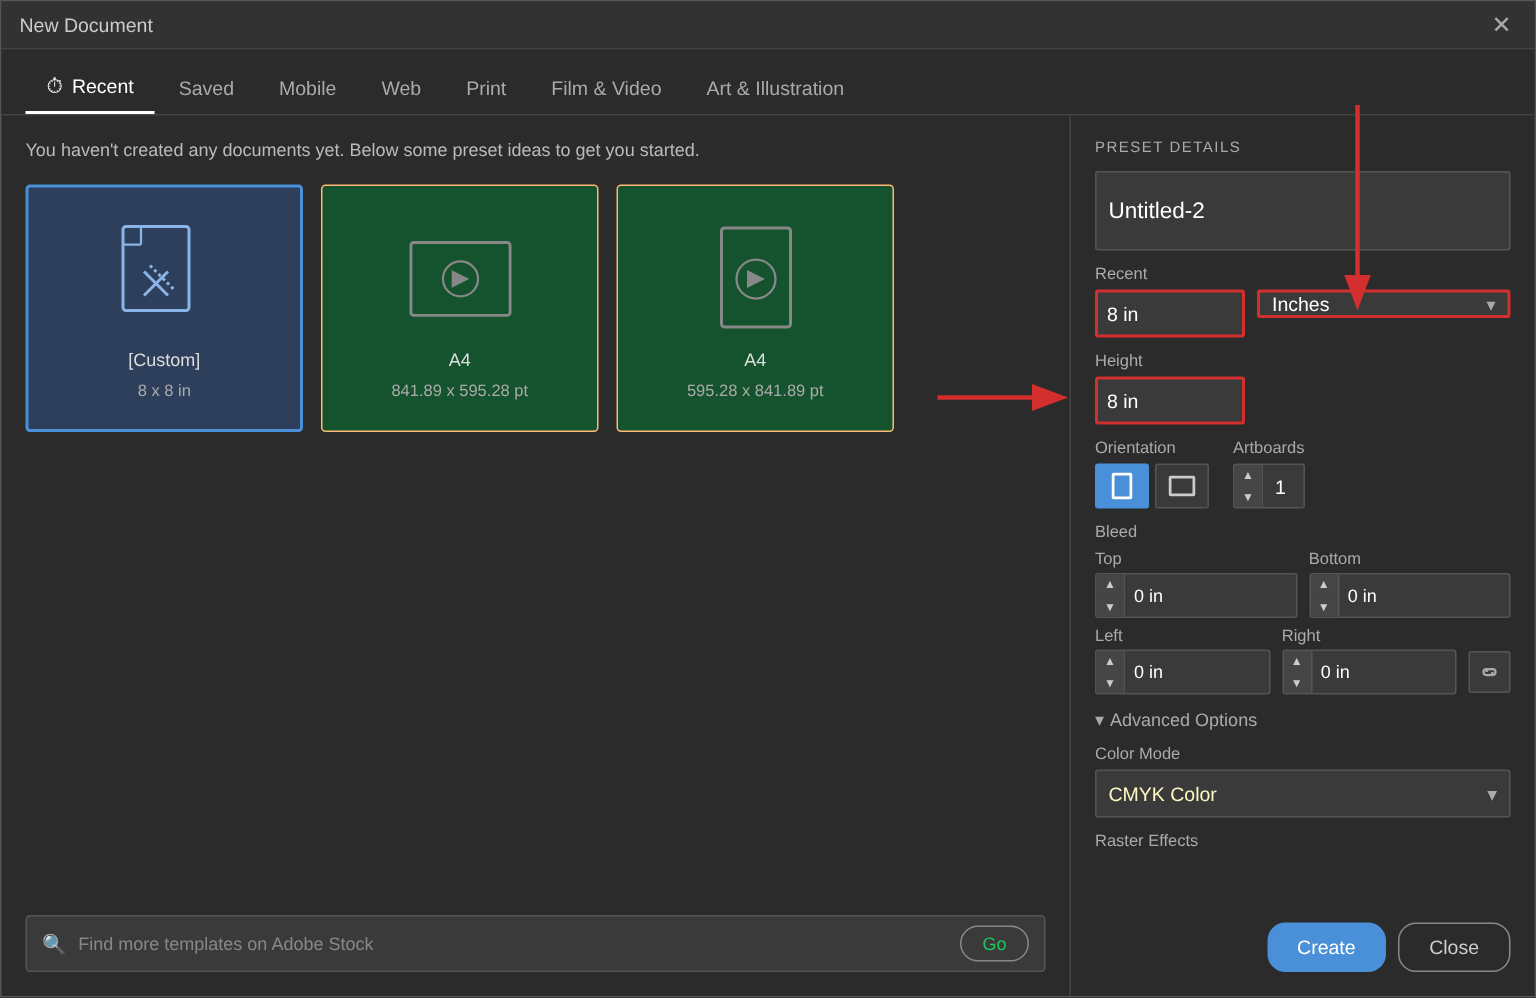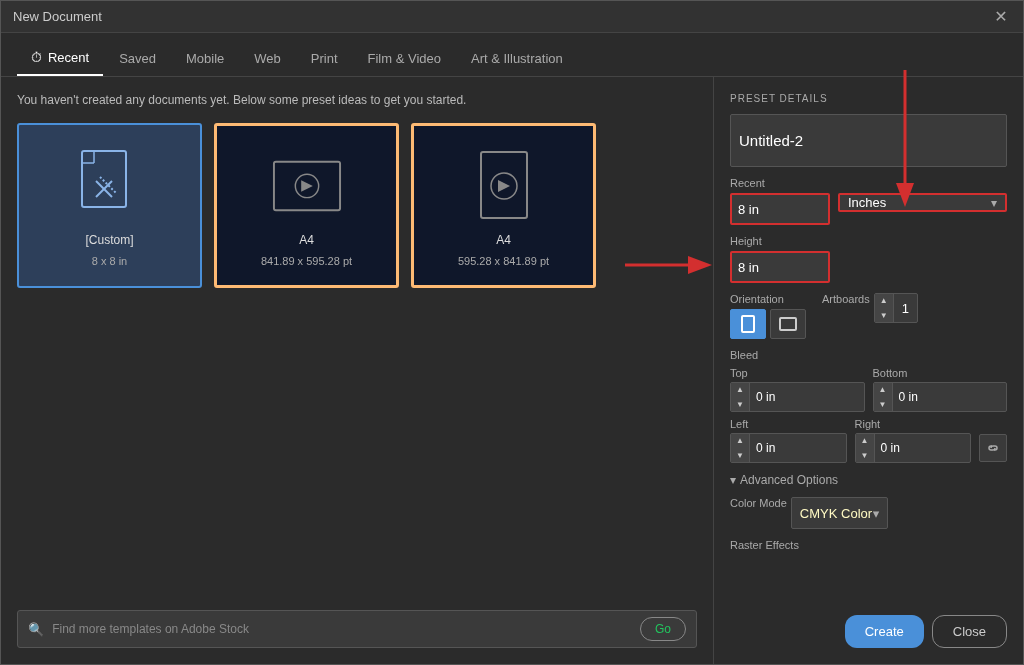--- a/index.html
+++ b/index.html
@@ -92,22 +92,22 @@
 
     .presets-grid {
       display: flex;
       gap: 12px;
       flex-wrap: wrap;
     }
 
     .preset-card {
       width: 185px;
       height: 165px;
-      background: #0f172a;
-      border: 3px solid #fdba74;
+      background: #14532d;
+      border: 1px solid #fdba74;
       border-radius: 3px;
       display: flex;
       flex-direction: column;
       align-items: center;
       justify-content: center;
       cursor: pointer;
       gap: 8px;
     }
 
     .preset-card.selected {
@@ -295,21 +295,21 @@
     .orient-btn.active {
       background: #4a90d9;
       border-color: #4a90d9;
     }
 
     .orient-btn svg { fill: #ccc; }
     .orient-btn.active svg { fill: #fff; }
 
     .artboard-group {
       display: flex;
-      flex-direction: row;
+      flex-direction: column;
       gap: 4px;
     }
 
     .artboard-input-row {
       display: flex;
       align-items: center;
       background: #3a3a3a;
       border: 1px solid #555;
       border-radius: 2px;
       overflow: hidden;
@@ -404,21 +404,21 @@
       display: flex;
       align-items: center;
       gap: 4px;
       cursor: pointer;
       color: #aaa;
       font-size: 12px;
     }
 
     .color-mode-section {
       display: flex;
-      flex-direction: row;
+      flex-direction: column;
       gap: 4px;
     }
 
     .color-mode-select {
       background: #3a3a3a;
       border: 1px solid #555;
       border-radius: 2px;
       display: flex;
       align-items: center;
       padding: 0 8px;

